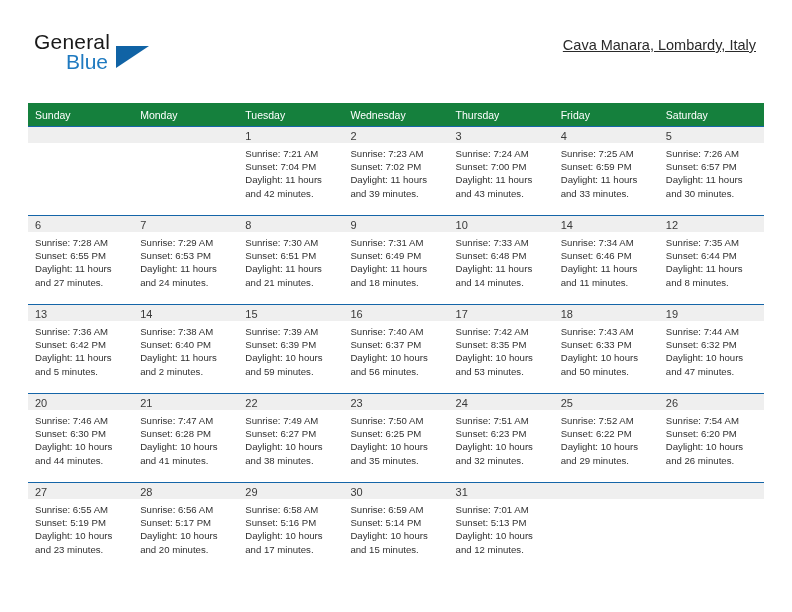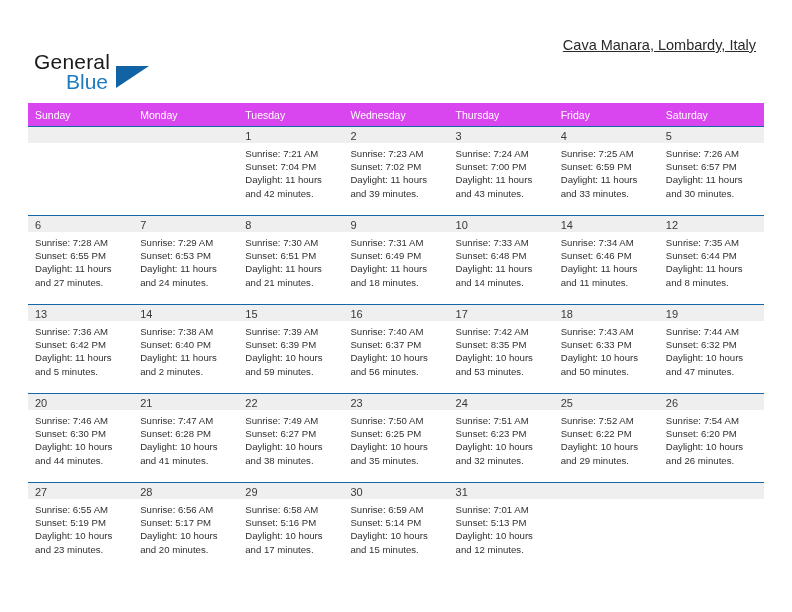--- a/index.html
+++ b/index.html
@@ -25,21 +25,21 @@
   .header {
     position: absolute;
     left: 28px;
     top: 26px;
     right: 36px;
     height: 72px;
   }
   .logo {
     position: absolute;
     left: 6px;
-    top: 24px;
+    top: 4px;
     width: 140px;
     height: 54px;
   }
   .logo-general {
     position: absolute;
     left: 0;
     top: 0;
     font-size: 21px;
     letter-spacing: 0.2px;
     color: #1a1a1a;
@@ -90,21 +90,21 @@
   
   .calendar {
     position: absolute;
     left: 28px;
     top: 103px;
     width: 736px;
     border-collapse: collapse;
     table-layout: fixed;
   }
   .calendar th {
-    background: #d946ef;
+    background: #15803d;
     color: #ffffff;
     font-size: 10.5px;
     font-weight: normal;
     text-align: left;
     padding: 5px 0 5px 7px;
     height: 13px;
     border: none;
   }
   .calendar td {
     vertical-align: top;

